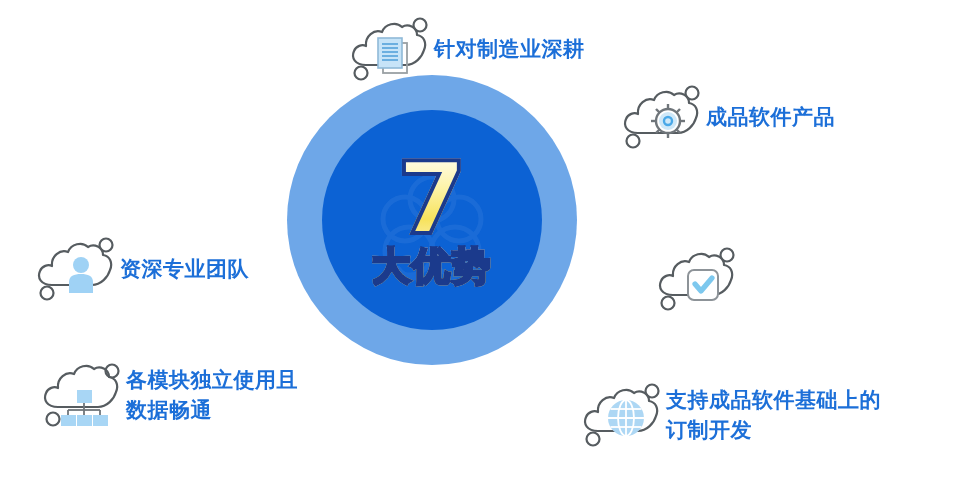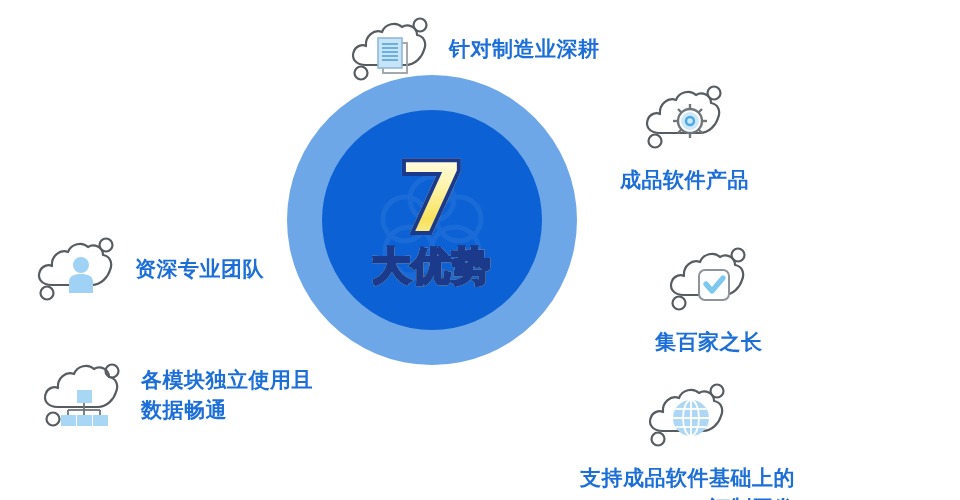--- a/index.html
+++ b/index.html
@@ -88,36 +88,36 @@
     -webkit-text-stroke: 3.5px #1B3A8C;
     paint-order: stroke fill;
     letter-spacing: 2px;
   }
 
   
   .feature {
     position: absolute;
     display: flex;
     align-items: center;
-    gap: 15px;
+    gap: 0;
   }
   .feature .cloud-icon {
     flex: 0 0 auto;
     width: 86px;
     height: 66px;
   }
   .feature .feature-label {
     color: #1C6FD8;
     font-weight: bold;
     font-size: 21px;
     line-height: 1.42;
     white-space: pre-line;
     letter-spacing: 0.5px;
   }
-  .feature.right-side { flex-direction: column; text-align: right; }
+  .feature.right-side { flex-direction: row; }
 
   
   #feat-top            { left: 348px; top: 16px;  }
   #feat-left-1         { left: 50px;  top: 84px;  }
   #feat-right-1        { left: 620px; top: 84px;  }
   #feat-left-2         { left: 34px;  top: 236px; text-align: center; }
   #feat-right-2        { left: 655px; top: 246px; }
   #feat-left-3         { left: 40px;  top: 362px; }
   #feat-right-3        { left: 580px; top: 382px; }
 </style>
@@ -212,21 +212,20 @@
   <div class="feature right-side" id="feat-right-2">
     <span class="cloud-icon">
       <svg width="86" height="66" viewBox="0 0 86 66">
         <circle cx="72" cy="9" r="6.5" fill="none" stroke="#565C60" stroke-width="2.2"></circle>
         <circle cx="13" cy="57" r="6.5" fill="none" stroke="#565C60" stroke-width="2.2"></circle>
         <path d="M18 49 C7 49 3 42 6 35 C8 30 14 28 18 30 C17 20 26 13 34 16 C37 8 48 5 54 11 C60 7 69 11 69 19 C76 20 79 27 76 34 C74 41 67 49 58 49 Z" fill="none" stroke="#565C60" stroke-width="2.2" stroke-linejoin="round"></path>
         <rect x="33" y="24" width="30" height="30" rx="6" fill="#ffffff" stroke="#8D9398" stroke-width="2"></rect>
         <path d="M40 38 L46 45 L57 32" fill="none" stroke="#7DC8EE" stroke-width="5.2" stroke-linecap="round" stroke-linejoin="round"></path>
       </svg>
     </span>
-    <span class="feature-label">集百家之长</span>
   </div>
 
   <div class="feature right-side" id="feat-right-3">
     <span class="cloud-icon">
       <svg width="86" height="66" viewBox="0 0 86 66">
         <circle cx="72" cy="9" r="6.5" fill="none" stroke="#565C60" stroke-width="2.2"></circle>
         <circle cx="13" cy="57" r="6.5" fill="none" stroke="#565C60" stroke-width="2.2"></circle>
         <path d="M18 49 C7 49 3 42 6 35 C8 30 14 28 18 30 C17 20 26 13 34 16 C37 8 48 5 54 11 C60 7 69 11 69 19 C76 20 79 27 76 34 C74 41 67 49 58 49 Z" fill="none" stroke="#565C60" stroke-width="2.2" stroke-linejoin="round"></path>
         <g transform="translate(46,36)">
           <circle cx="0" cy="0" r="18" fill="#ADD7F4"></circle>

